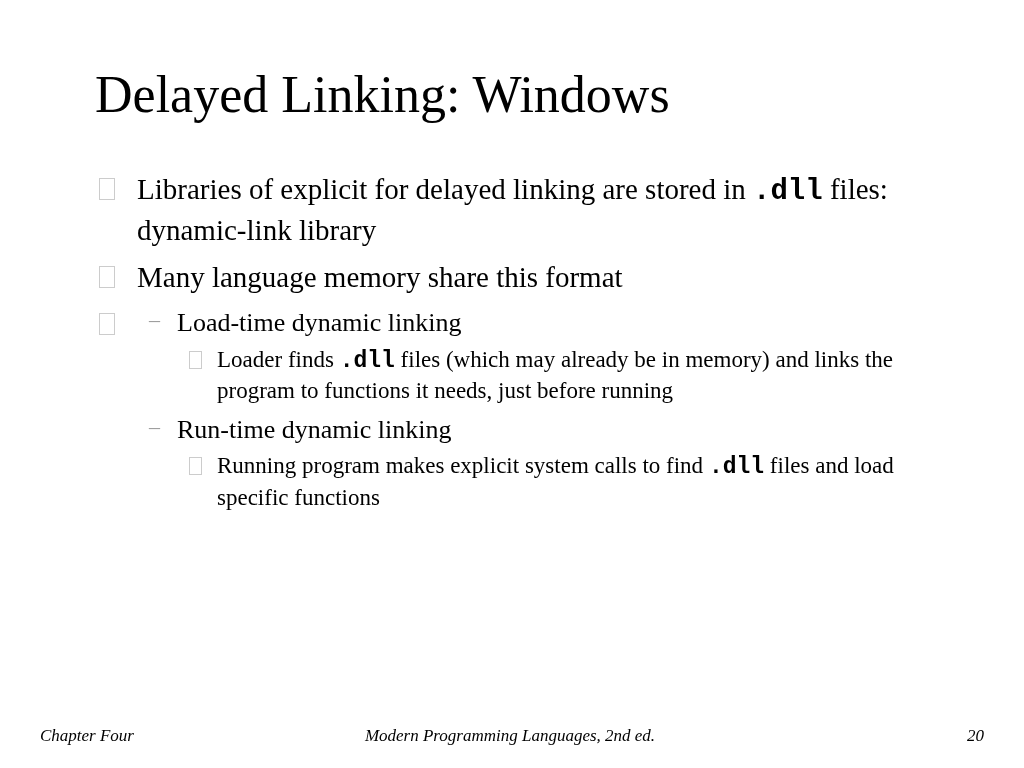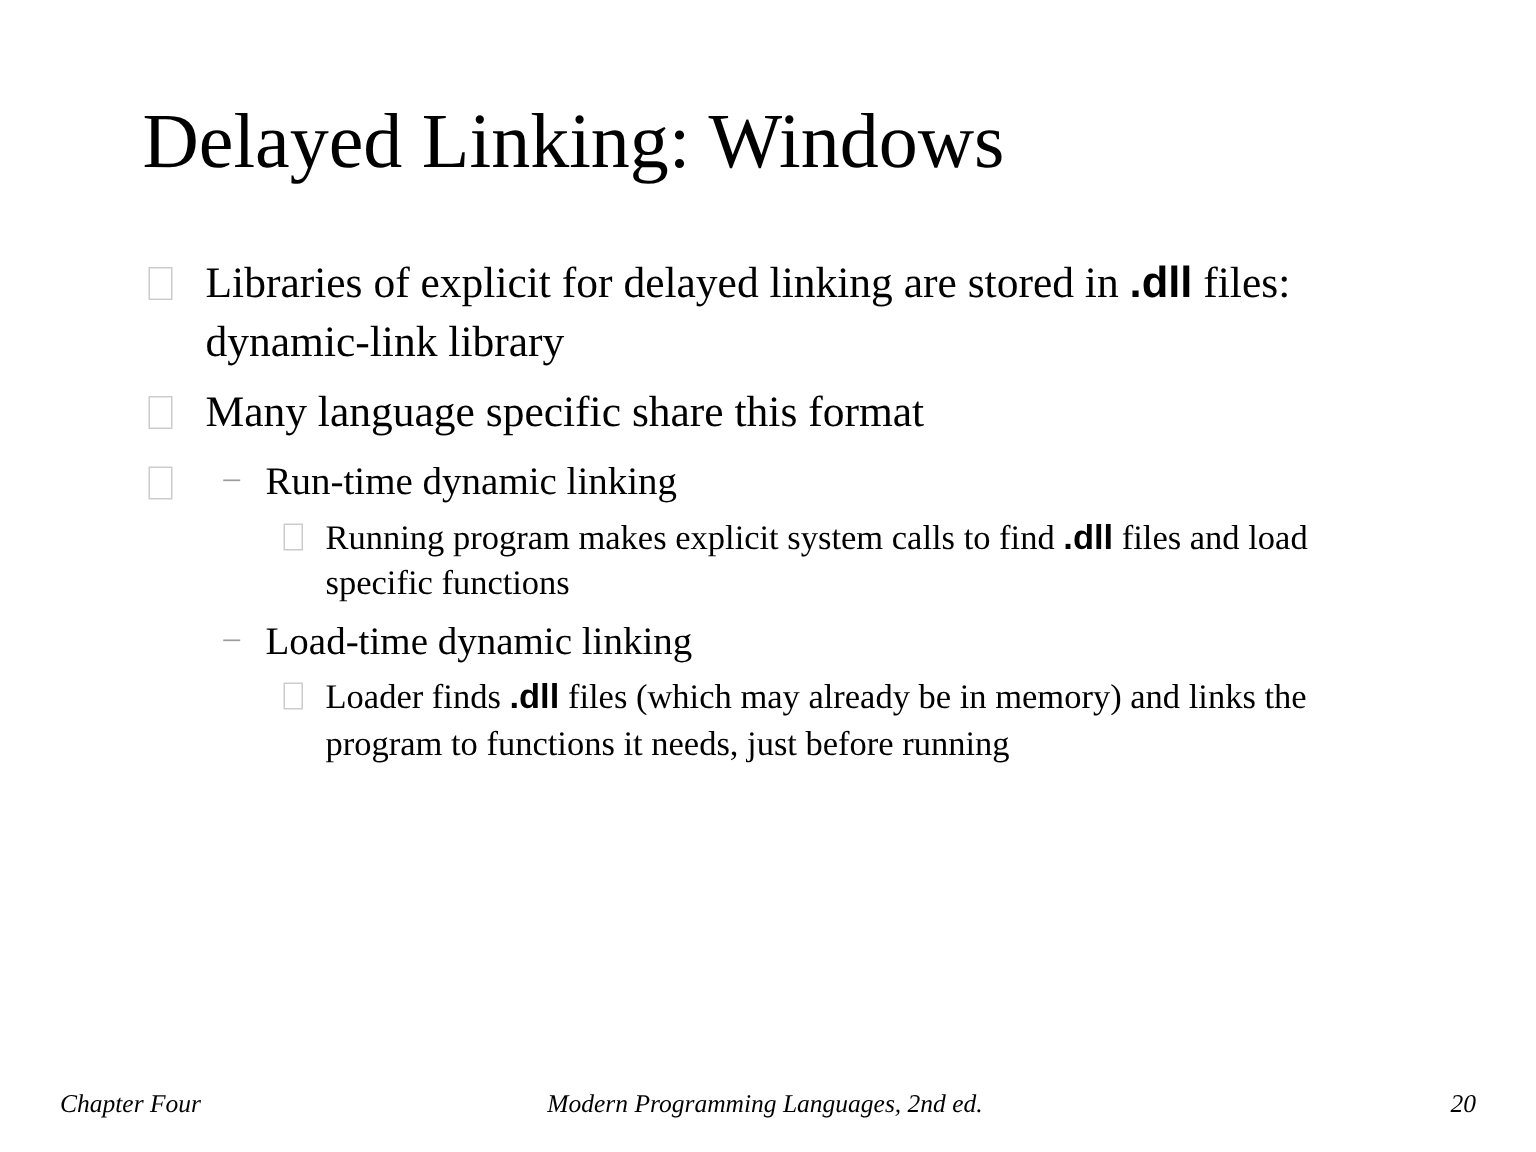--- a/index.html
+++ b/index.html
@@ -8,53 +8,53 @@
   .title { font-size: 52px; font-weight: 400; margin-bottom: 46px; }
   ul { list-style: none; }
   .lvl1 > li { position: relative; padding-left: 42px; font-size: 29px; line-height: 1.35; margin-bottom: 8px; }
   .lvl1 > li::before { content: ""; position: absolute; left: 4px; top: 8px; width: 14px; height: 20px; border: 1px solid #ccc; }
   .lvl2 { margin-top: 6px; }
   .lvl2 > li { position: relative; padding-left: 40px; font-size: 26px; line-height: 1.35; margin-bottom: 6px; }
   .lvl2 > li::before { content: "–"; position: absolute; left: 12px; top: 0; color: #9a9a9a; font-size: 22px; }
   .lvl3 { margin-top: 4px; }
   .lvl3 > li { position: relative; padding-left: 40px; font-size: 23px; line-height: 1.32; margin-bottom: 6px; }
   .lvl3 > li::before { content: ""; position: absolute; left: 12px; top: 6px; width: 11px; height: 16px; border: 1px solid #ccc; }
-  .mono { font-family: Liberation Sans, sans-serif; font-weight: bold; }
+  .mono { font-family: Liberation Mono, monospace; font-weight: bold; }
   .footer { position: absolute; bottom: 22px; left: 0; width: 1024px; padding: 0 40px; display: flex; justify-content: space-between; font-size: 17px; font-style: italic; }
   .footer .center { position: absolute; left: 0; right: 4px; text-align: center; }
   .footer .left, .footer .right { position: relative; z-index: 1; }
 </style>
 </head>
 <body>
 
 <div class="slide">
   <h1 class="title">Delayed Linking: Windows</h1>
 
   <ul class="lvl1">
     <li>
       <span>Libraries of explicit for delayed linking are stored in </span><span class="mono">.dll</span><span> files: dynamic-link library</span>
     </li>
     <li>
-      <span>Many language specific share this format</span>
+      <span>Many language memory share this format</span>
     </li>
     <li>
       <ul class="lvl2">
+        <li>
+          <span>Load-time dynamic linking</span>
+          <ul class="lvl3">
+            <li>
+              <span>Loader finds </span><span class="mono">.dll</span><span> files (which may already be in memory) and links the program to functions it needs, just before running</span>
+            </li>
+          </ul>
+        </li>
         <li>
           <span>Run-time dynamic linking</span>
           <ul class="lvl3">
             <li>
               <span>Running program makes explicit system calls to find </span><span class="mono">.dll</span><span> files and load specific functions</span>
-            </li>
-          </ul>
-        </li>
-        <li>
-          <span>Load-time dynamic linking</span>
-          <ul class="lvl3">
-            <li>
-              <span>Loader finds </span><span class="mono">.dll</span><span> files (which may already be in memory) and links the program to functions it needs, just before running</span>
             </li>
           </ul>
         </li>
       </ul>
     </li>
   </ul>
 
   <div class="footer">
     <span class="left">Chapter Four</span>
     <span class="center">Modern Programming Languages, 2nd ed.</span>

